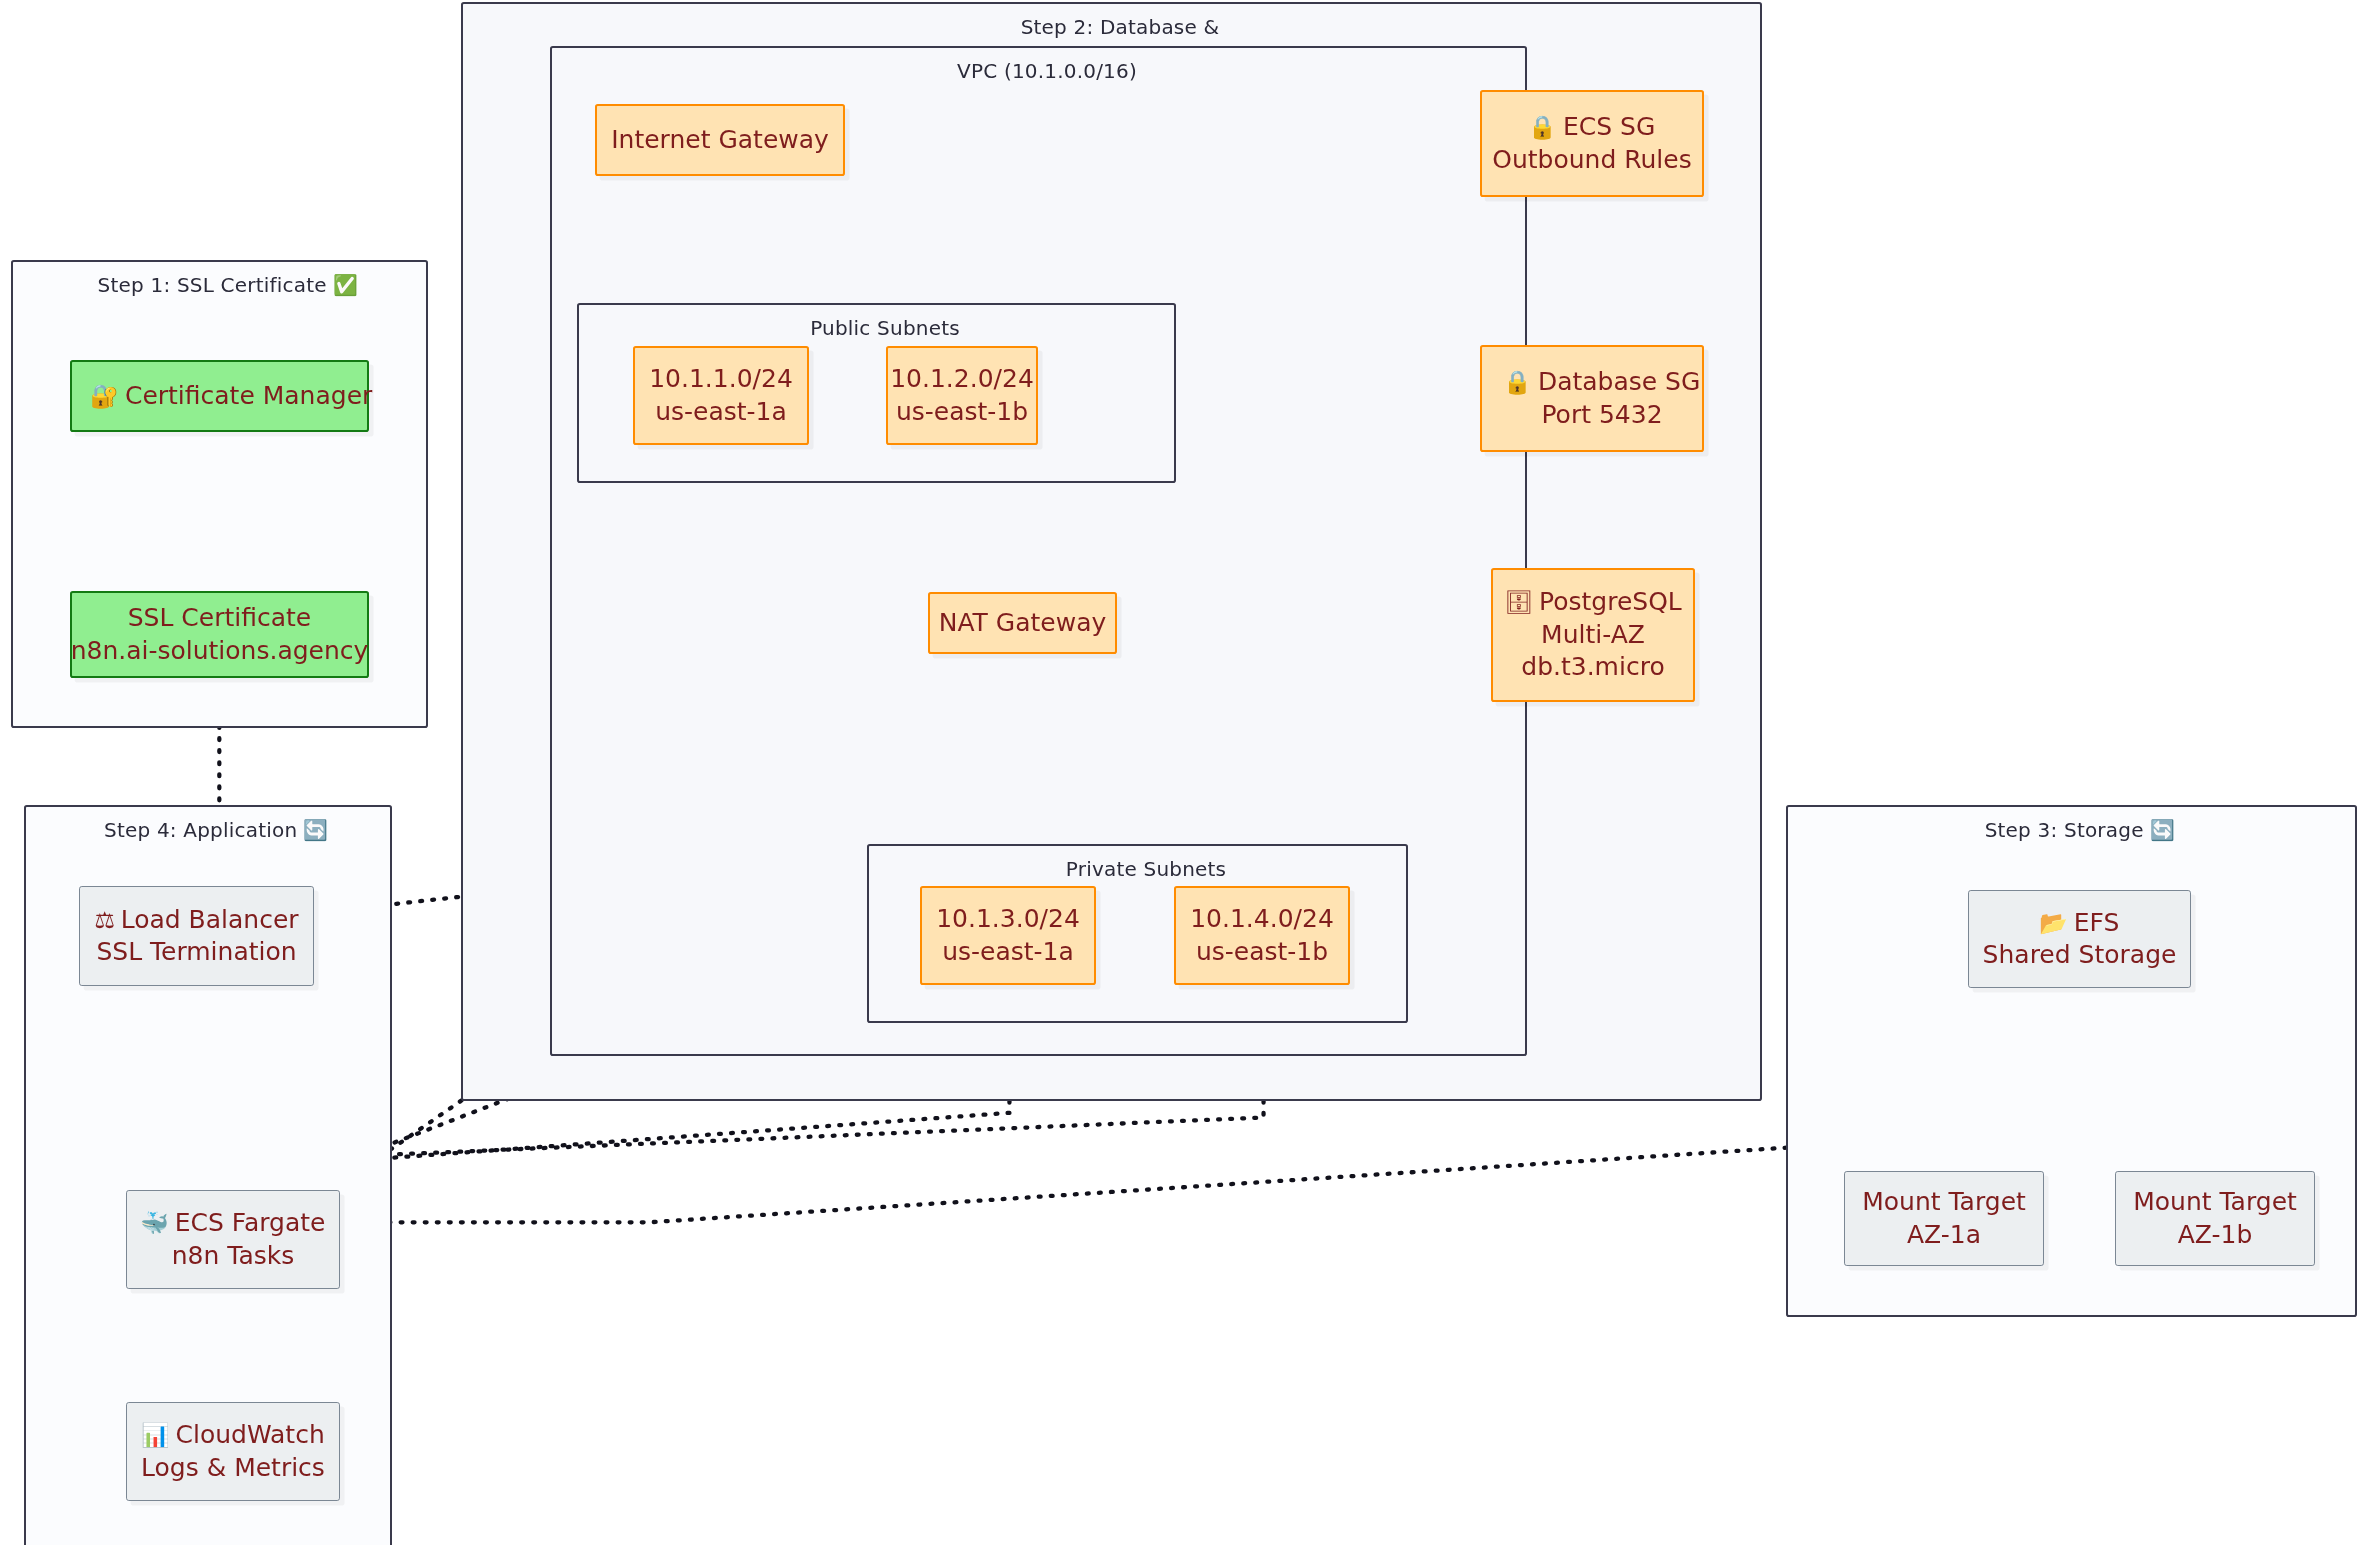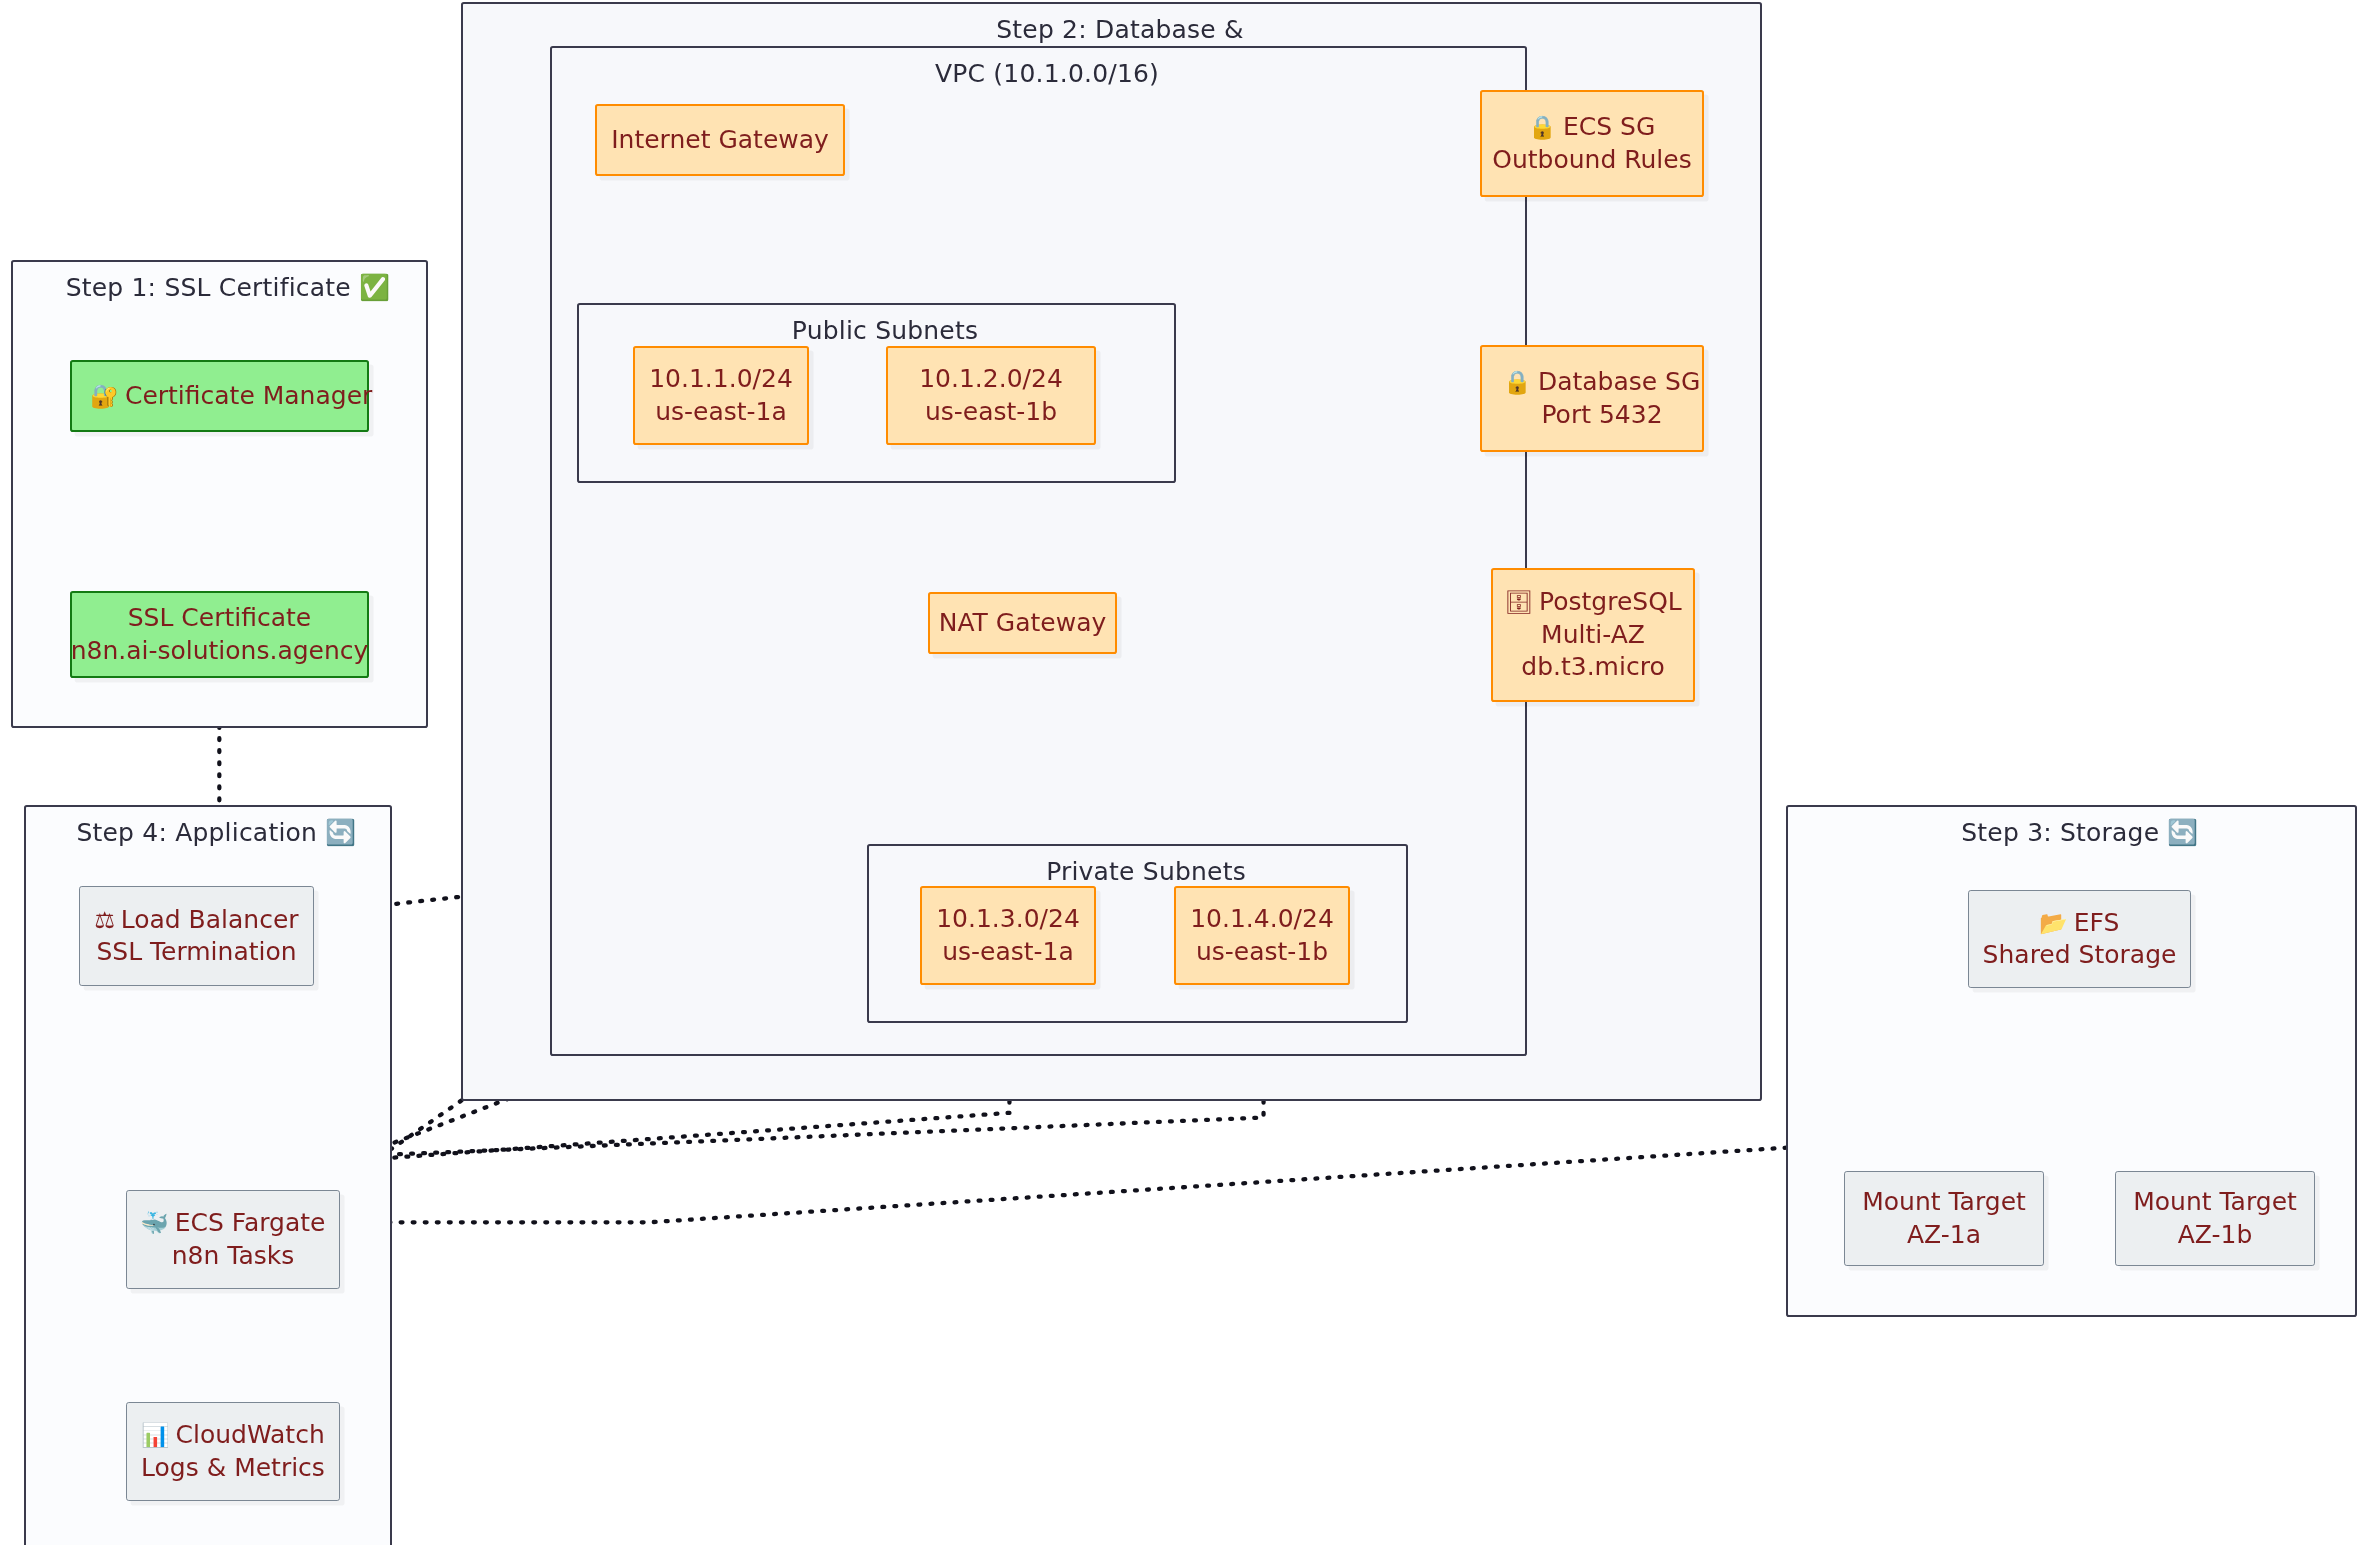--- a/index.html
+++ b/index.html
@@ -20,21 +20,21 @@
     background:#f7f8fb;
     border:2.8px solid #3a3a4c;
     border-radius:2.8px;
     box-sizing:border-box;
   }
   .sg-title{
     position:absolute;
     left:17px;right:0;
     top:11px;
     text-align:center;
-    font-size:25px;
+    font-size:20px;
     color:#2b2b3a;
     white-space:nowrap;
     letter-spacing:0.2px;
   }
   .subgraph.inner{ background:#f7f8fb; }
   .subgraph.plain{ background:#fbfcfe; }
 
   
   .node{
     position:absolute;
@@ -165,21 +165,21 @@
 
   <div class="node orange" style="left:595px; top:104px; width:250px; height:72px;">
     <span class="ln">Internet Gateway</span>
   </div>
 
   <div class="node orange" style="left:633px; top:346px; width:176px; height:99px;">
     <span class="ln">10.1.1.0/24</span>
     <span class="ln">us-east-1a</span>
   </div>
 
-  <div class="node orange" style="left:886px; top:346px; width:210px; height:99px;">
+  <div class="node orange" style="left:886px; top:346px; width:152px; height:99px;">
     <span class="ln">10.1.2.0/24</span>
     <span class="ln">us-east-1b</span>
   </div>
 
   <div class="node orange" style="left:928px; top:592px; width:189px; height:62px;">
     <span class="ln">NAT Gateway</span>
   </div>
 
   <div class="node orange" style="left:920px; top:886px; width:176px; height:99px;">
     <span class="ln">10.1.3.0/24</span>

